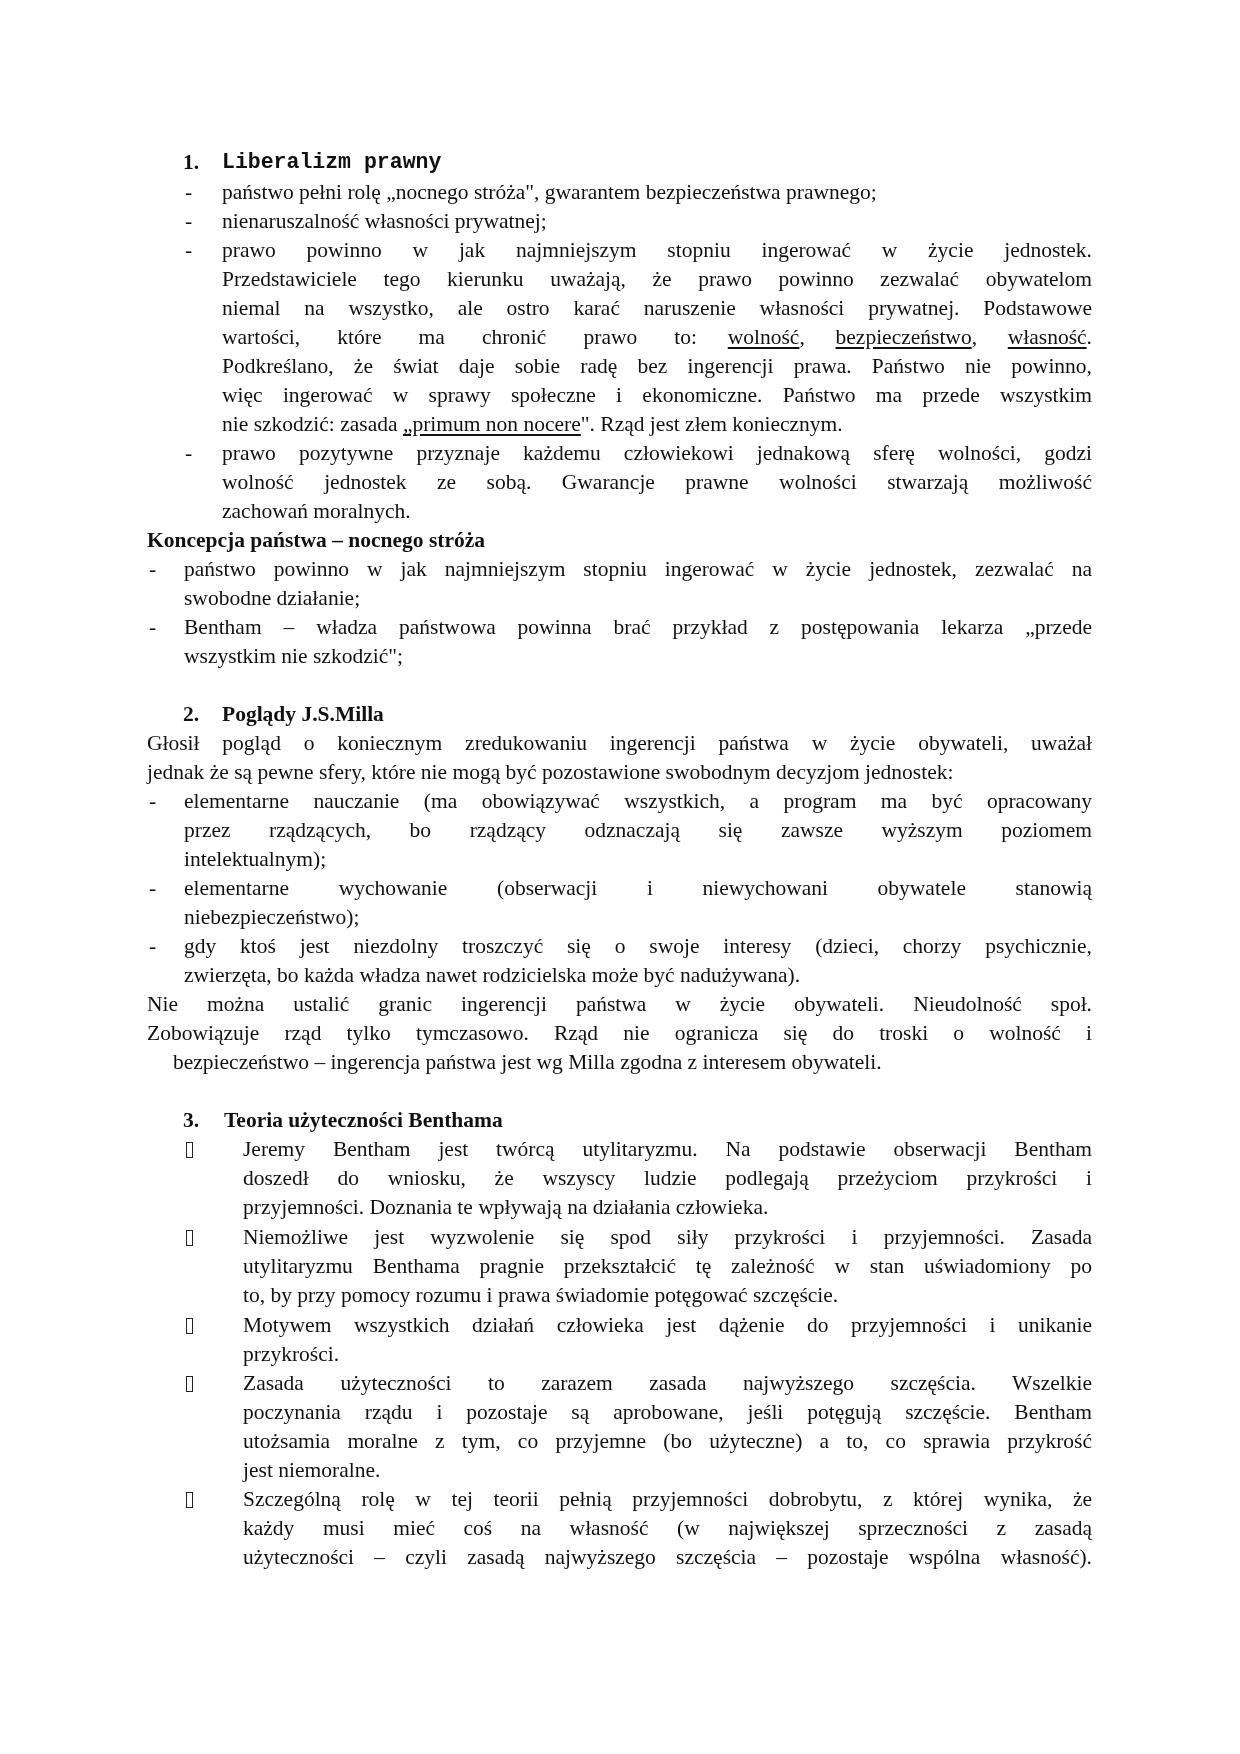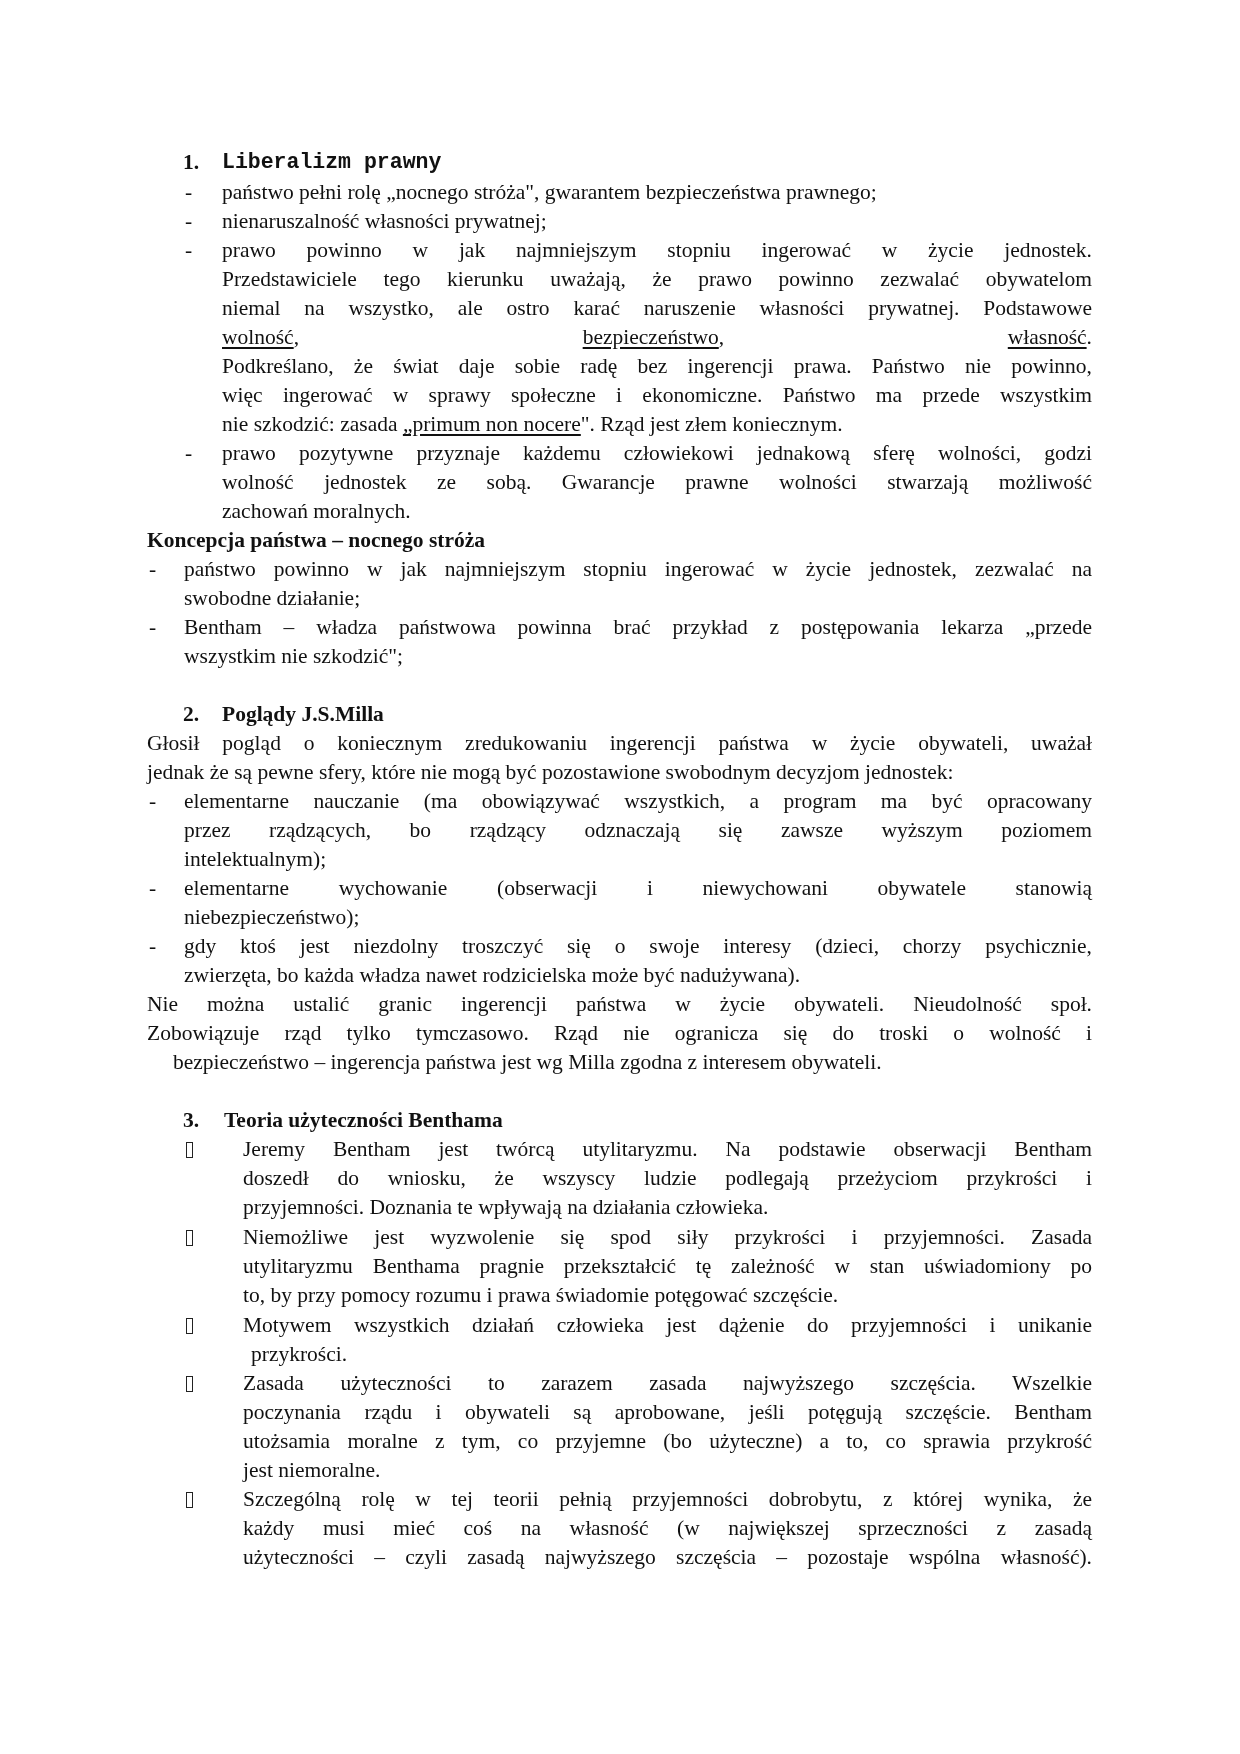--- a/index.html
+++ b/index.html
@@ -26,20 +26,28 @@
   <div class="line" style="left:75px; top:178px;">państwo pełni rolę „nocnego stróża", gwarantem bezpieczeństwa prawnego;</div>
 
   <span class="dash line" style="left:38px; top:207px;">-</span>
   <div class="line" style="left:75px; top:207px;">nienaruszalność własności prywatnej;</div>
 
   <span class="dash line" style="left:38px; top:236px;">-</span>
   <div class="line just" style="left:75px; top:236px; width:870px;">prawo powinno w jak najmniejszym stopniu ingerować w życie jednostek.</div>
   <div class="line just" style="left:75px; top:265px; width:870px;">Przedstawiciele tego kierunku uważają, że prawo powinno zezwalać obywatelom</div>
   <div class="line just" style="left:75px; top:294px; width:870px;">niemal na wszystko, ale ostro karać naruszenie własności prywatnej. Podstawowe</div>
   <div class="line" style="left:75px; top:323px; width:870px; display:flex; justify-content:space-between;">
+    <span style="display:flex; justify-content:space-between; width:475px;">
+      <span>wartości,</span>
+        <span>które</span>
+        <span>ma</span>
+        <span>chronić</span>
+        <span>prawo</span>
+        <span>to:</span>
+    </span>
     <span><u>wolność</u>,</span>
     <span><u>bezpieczeństwo</u>,</span>
     <span><u>własność</u>.</span>
   </div>
   <div class="line just" style="left:75px; top:352px; width:870px;">Podkreślano, że świat daje sobie radę bez ingerencji prawa. Państwo nie powinno,</div>
   <div class="line just" style="left:75px; top:381px; width:870px;">więc ingerować w sprawy społeczne i ekonomiczne. Państwo ma przede wszystkim</div>
   <div class="line" style="left:75px; top:410px;">
     <span>nie szkodzić: zasada </span><u>„primum non nocere</u><span>". Rząd jest złem koniecznym.</span>
   </div>
 
@@ -89,25 +97,25 @@
   <div class="line just" style="left:96px; top:1164px; width:849px;">doszedł do wniosku, że wszyscy ludzie podlegają przeżyciom przykrości i</div>
   <div class="line" style="left:96px; top:1193px;">przyjemności. Doznania te wpływają na działania człowieka.</div>
 
   <span class="box" style="left:39px; top:1230px;"></span>
   <div class="line just" style="left:96px; top:1223px; width:849px;">Niemożliwe jest wyzwolenie się spod siły przykrości i przyjemności. Zasada</div>
   <div class="line just" style="left:96px; top:1252px; width:849px;">utylitaryzmu Benthama pragnie przekształcić tę zależność w stan uświadomiony po</div>
   <div class="line" style="left:96px; top:1281px;">to, by przy pomocy rozumu i prawa świadomie potęgować szczęście.</div>
 
   <span class="box" style="left:39px; top:1318px;"></span>
   <div class="line just" style="left:96px; top:1311px; width:849px;">Motywem wszystkich działań człowieka jest dążenie do przyjemności i unikanie</div>
-  <div class="line" style="left:104px; top:1340px;">przykrości.</div>
+  <div class="line" style="left:96px; top:1340px;">przykrości.</div>
 
   <span class="box" style="left:39px; top:1376px;"></span>
   <div class="line just" style="left:96px; top:1369px; width:849px;">Zasada użyteczności to zarazem zasada najwyższego szczęścia. Wszelkie</div>
-  <div class="line just" style="left:96px; top:1398px; width:849px;">poczynania rządu i obywateli są aprobowane, jeśli potęgują szczęście. Bentham</div>
+  <div class="line just" style="left:96px; top:1398px; width:849px;">poczynania rządu i pozostaje są aprobowane, jeśli potęgują szczęście. Bentham</div>
   <div class="line just" style="left:96px; top:1427px; width:849px;">utożsamia moralne z tym, co przyjemne (bo użyteczne) a to, co sprawia przykrość</div>
   <div class="line" style="left:96px; top:1456px;">jest niemoralne.</div>
 
   <span class="box" style="left:39px; top:1492px;"></span>
   <div class="line just" style="left:96px; top:1485px; width:849px;">Szczególną rolę w tej teorii pełnią przyjemności dobrobytu, z której wynika, że</div>
   <div class="line just" style="left:96px; top:1514px; width:849px;">każdy musi mieć coś na własność (w największej sprzeczności z zasadą</div>
   <div class="line just" style="left:96px; top:1543px; width:849px;">użyteczności – czyli zasadą najwyższego szczęścia – pozostaje wspólna własność).</div>
 
 </div>
 

